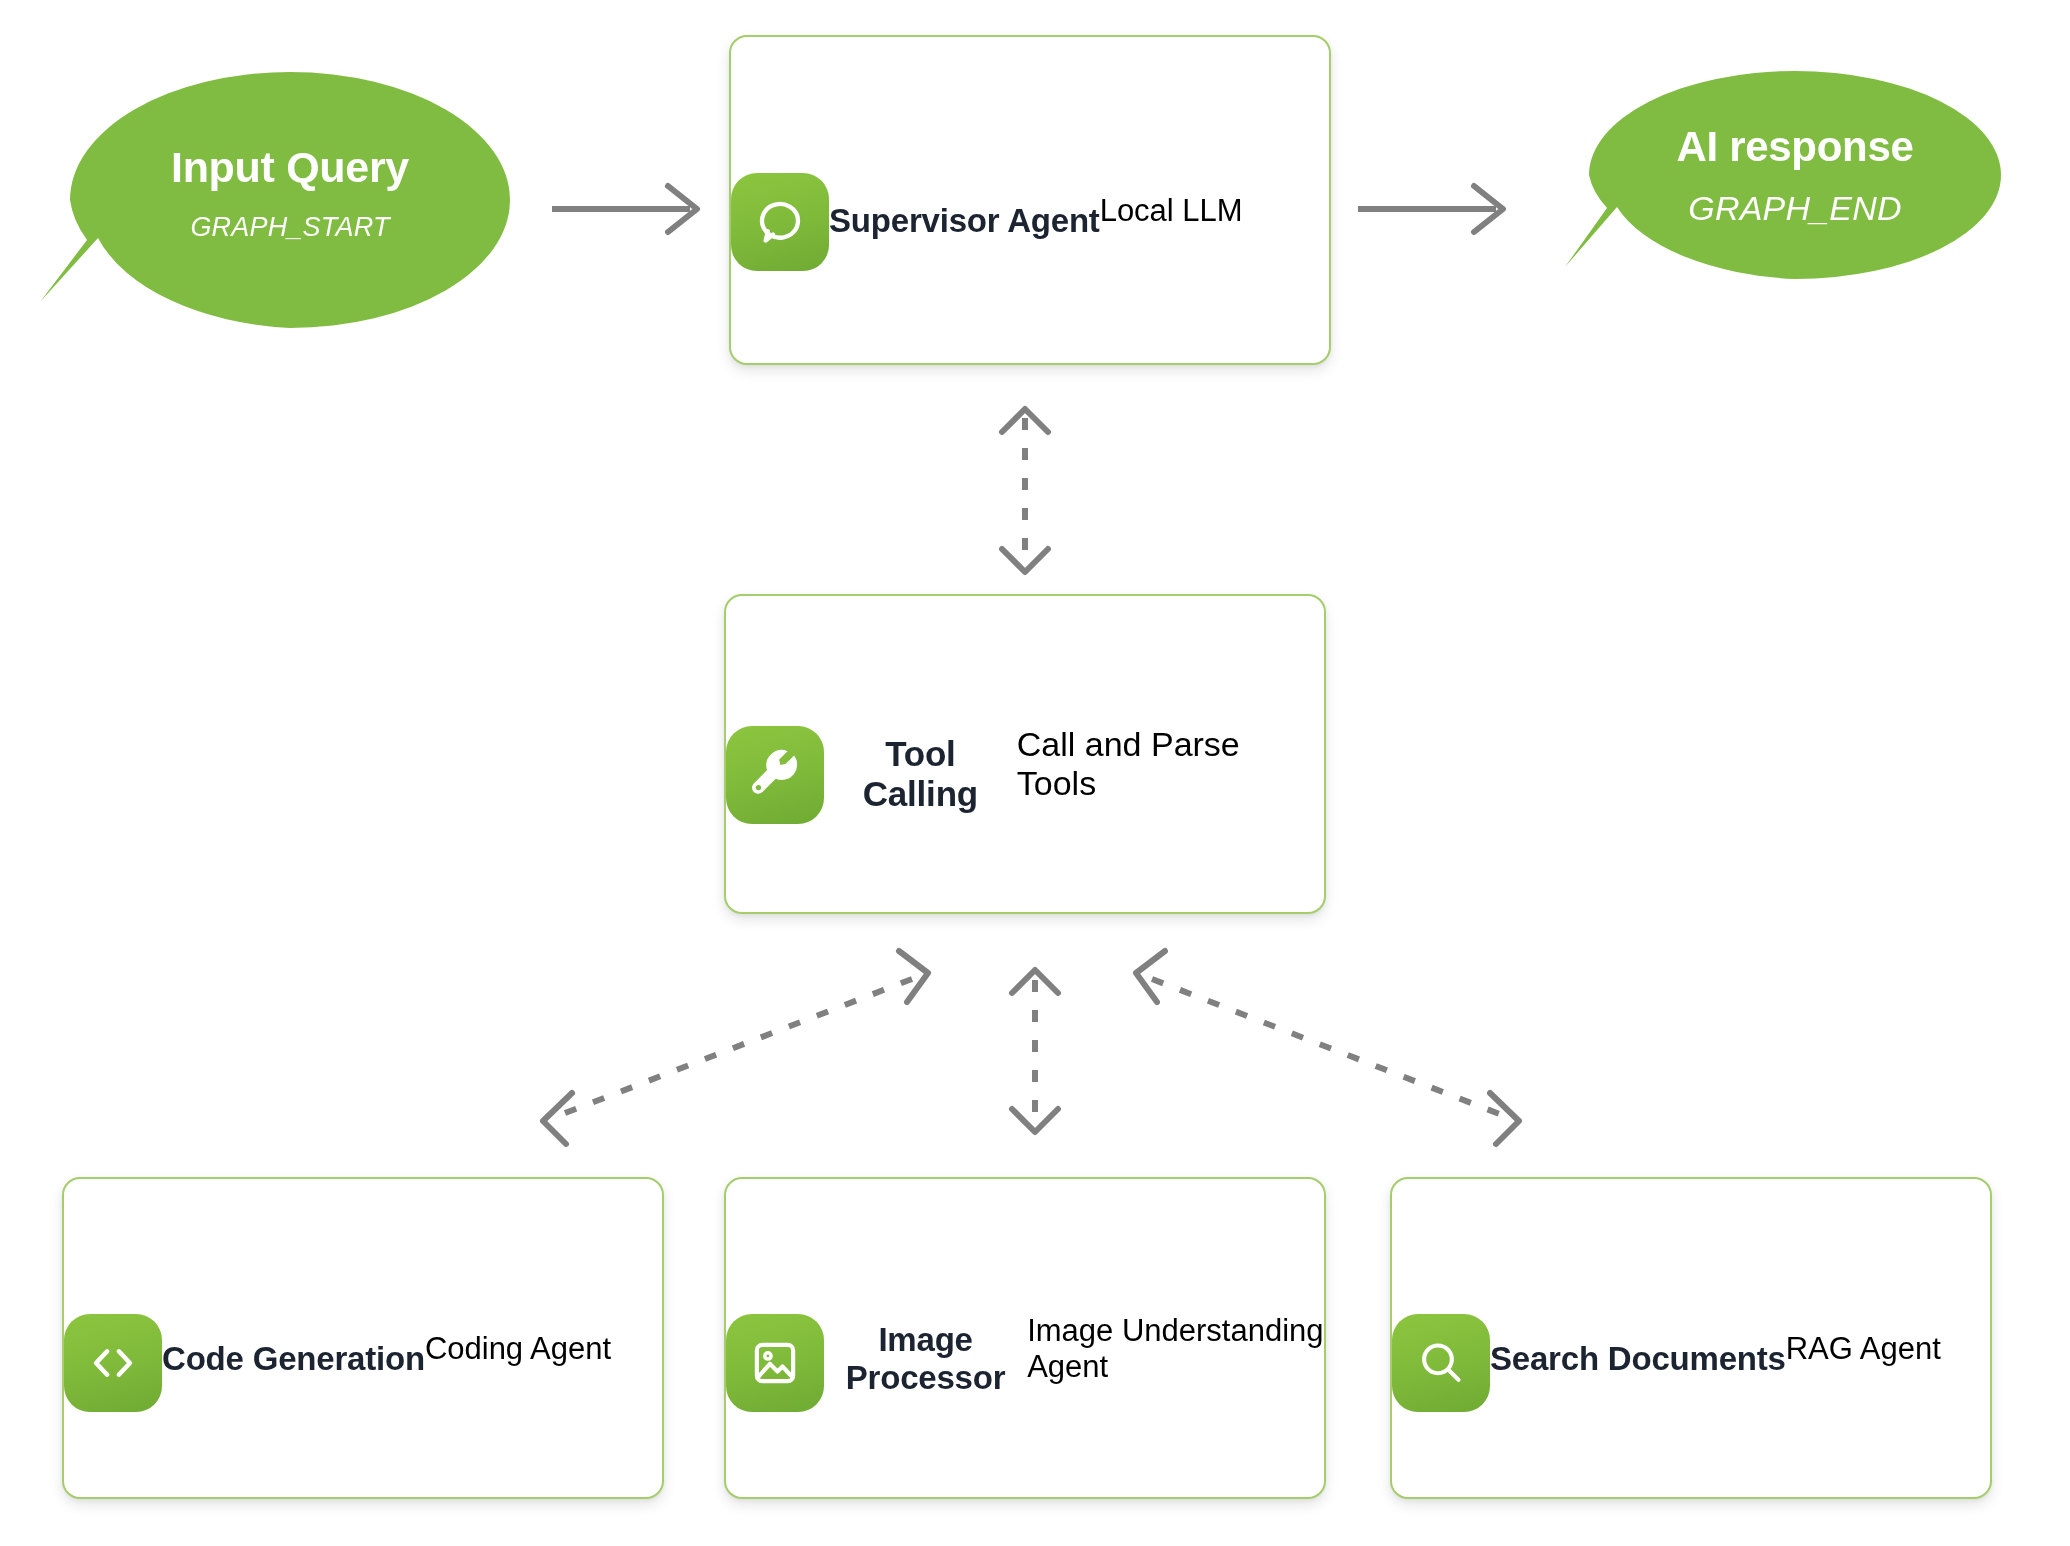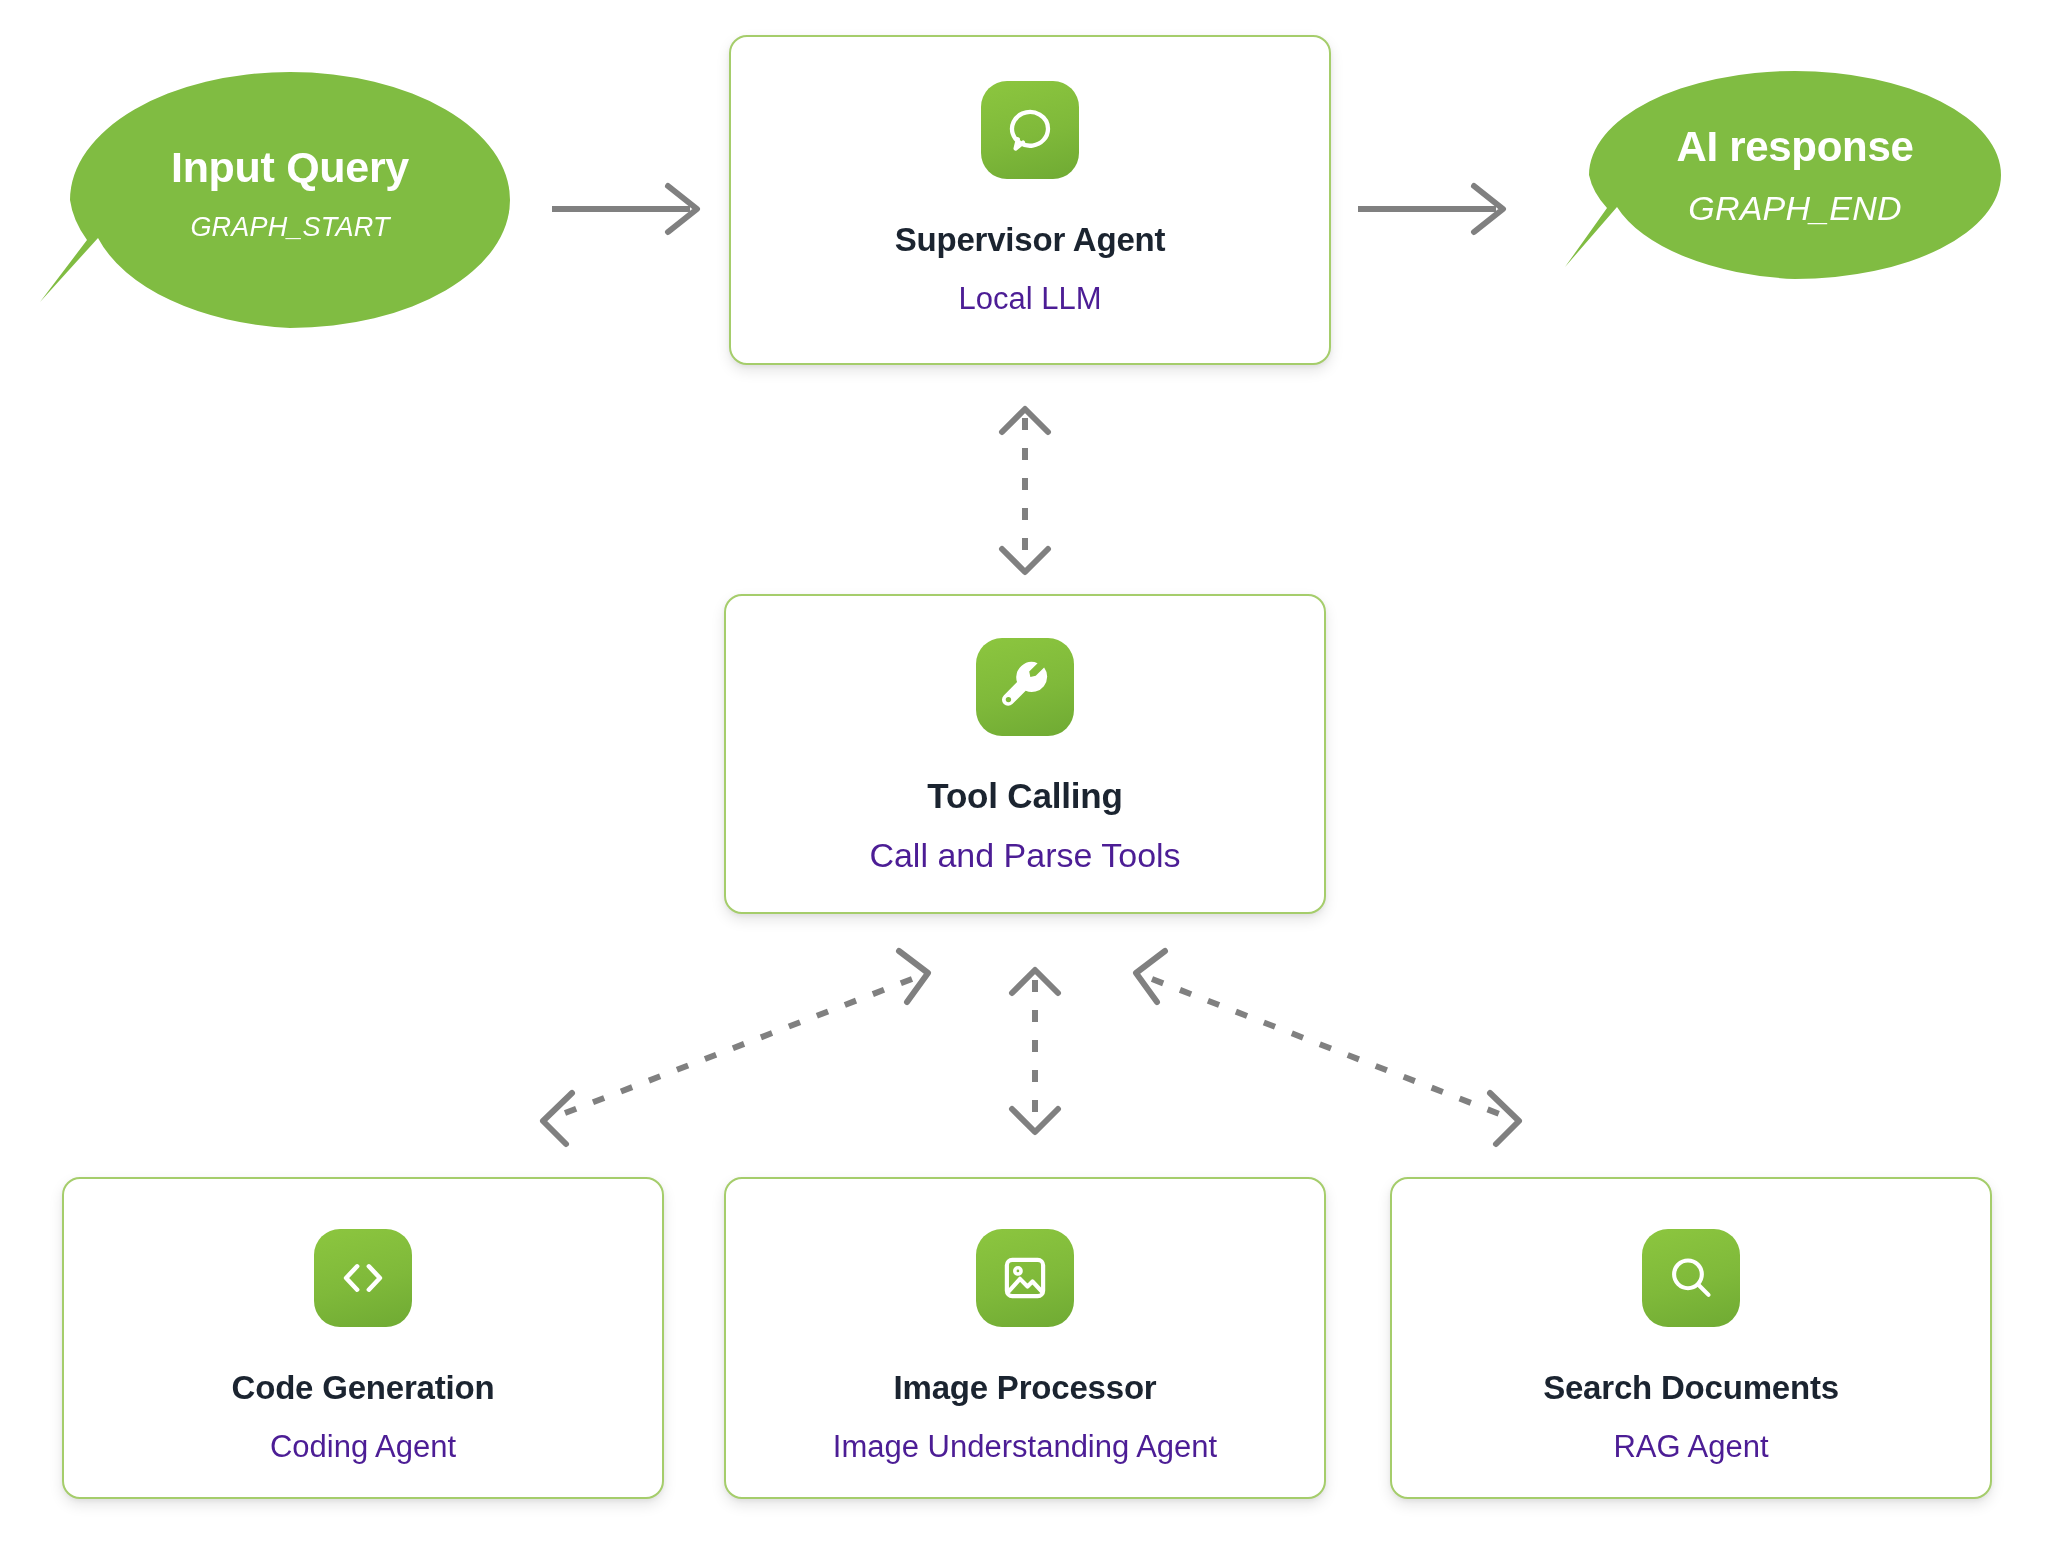--- a/index.html
+++ b/index.html
@@ -80,21 +80,21 @@
   #bubble-output .bubble-sub { font-size: 34px; margin-top: 20px; }
 
   
   .card {
     position: absolute;
     background: #ffffff;
     border: 2px solid #a5cd6b;
     border-radius: 18px;
     box-shadow: 0 6px 14px rgba(0,0,0,0.10), 0 2px 4px rgba(0,0,0,0.05);
     display: flex;
-    flex-direction: column;
+    flex-direction: row;
     align-items: center;
     box-sizing: border-box;
   }
   .card-icon {
     width: 98px;
     height: 98px;
     border-radius: 26px;
     background: linear-gradient(165deg, #8cc63f 0%, #7fb93a 55%, #6faa33 100%);
     display: flex;
     align-items: center;
@@ -104,24 +104,23 @@
   .card-icon svg { display: block; }
   .card-title {
     color: #1b2430;
     font-size: 33px;
     font-weight: bold;
     letter-spacing: -0.2px;
     text-align: center;
     line-height: 1.15;
   }
   .card-sub {
-    color: #4c1d95;
+    color: #000000;
     font-size: 31px;
     font-weight: 400;
-    text-align: center;
     line-height: 1.15;
   }
 
   #card-supervisor {
     left: 729px; top: 35px;
     width: 602px; height: 330px;
   }
   #card-supervisor .card-icon { margin-top: 44px; }
   #card-supervisor .card-title { margin-top: 42px; }
   #card-supervisor .card-sub { margin-top: 22px; }

